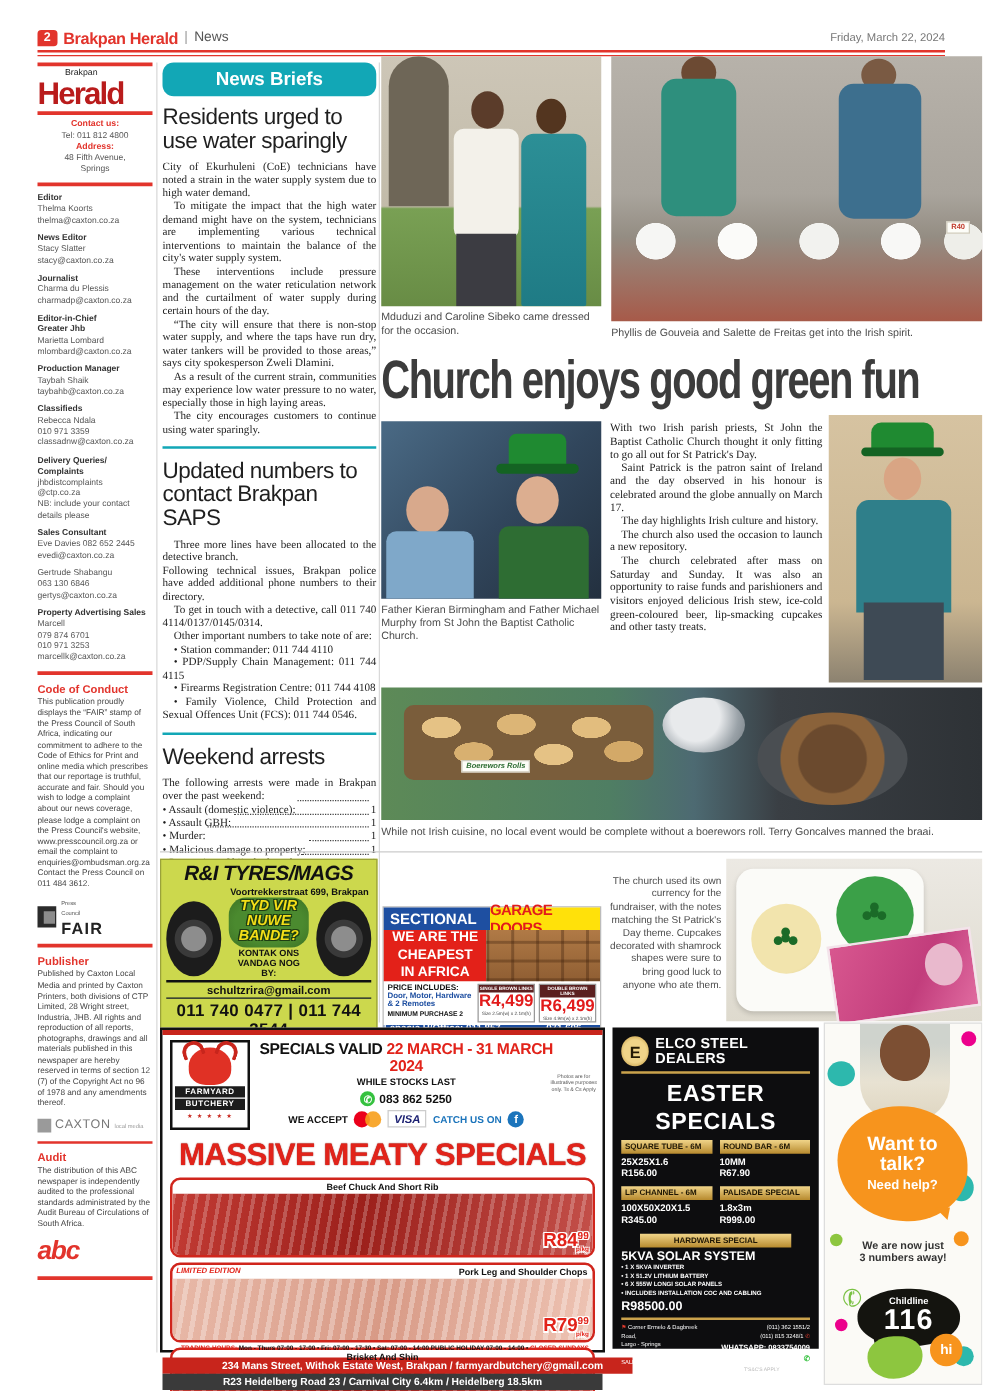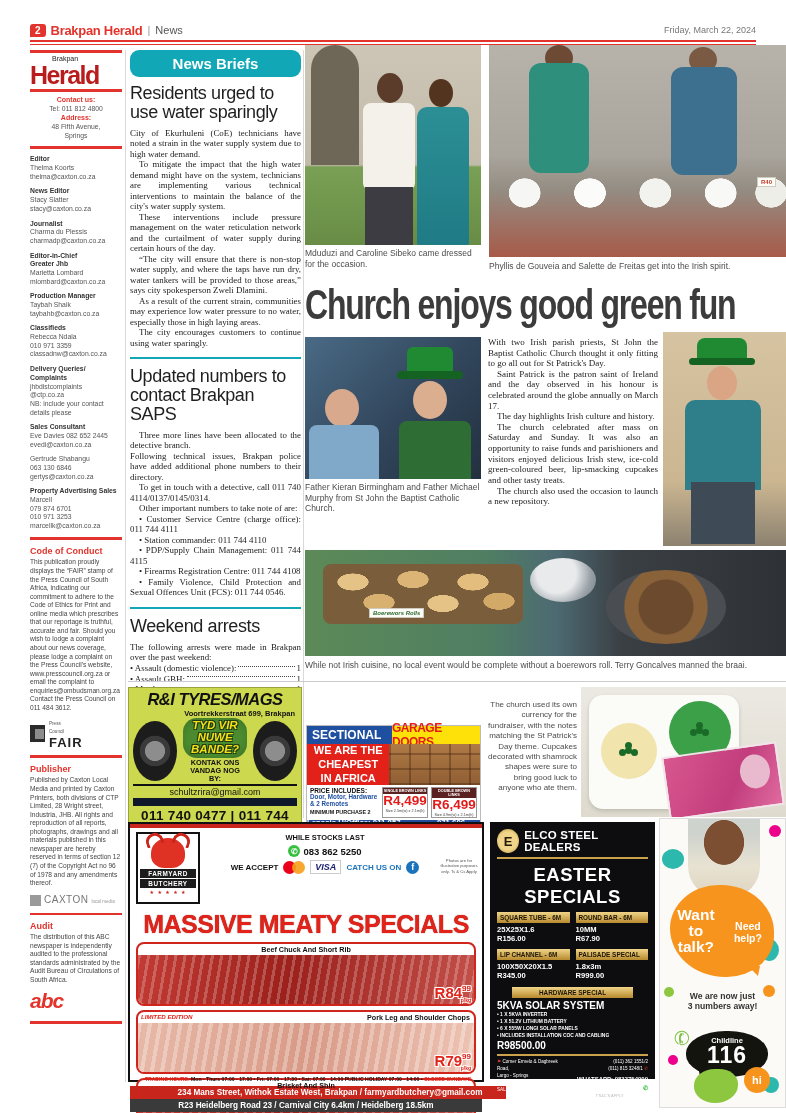--- a/index.html
+++ b/index.html
@@ -49,21 +49,21 @@
   .banner{background:#12a7b6;color:#fff;font-weight:bold;font-size:15px;text-align:center;
           padding:5px 0;border-radius:9px;margin-bottom:7px;}
   .nb-title{font-size:18px;font-weight:400;color:#1f1f1f;line-height:1.05;letter-spacing:-0.4px;margin:2px 0 6px;}
   .p{font-family:"Liberation Serif",serif;font-size:8.9px;line-height:1.18;color:#1c1c1c;
      text-align:justify;margin:0;}
   .p.ind{text-indent:9px;}
   .num{font-family:"Liberation Serif",serif;font-size:8.9px;line-height:1.18;color:#1c1c1c;text-align:justify;}
   .num::before{content:"• ";}
   .num{text-indent:9px;}
   .teal-div{height:2px;background:#12a7b6;margin:9px 0 8px;}
-  .arrest{display:flex;align-items:center;font-family:"Liberation Serif",serif;font-size:8.9px;color:#1c1c1c;line-height:1.2;}
+  .arrest{display:flex;align-items:flex-start;font-family:"Liberation Serif",serif;font-size:8.9px;color:#1c1c1c;line-height:1.2;}
   .arrest .lbl::before{content:"• ";}
   .arrest .dots{flex:1;border-bottom:1px dotted #444;margin:0 2px;transform:translateY(-2px);}
   
   
   .pl{position:absolute;overflow:hidden;}
   .cap{position:absolute;font-size:8.5px;line-height:1.25;color:#4c4c4c;}
   #photoA{background:linear-gradient(180deg,#cdc6b7 0%,#c2bba9 60%,#79a054 61%,#688c45 100%);}
   #photoA .arch{position:absolute;left:6px;top:0;width:48px;height:120px;background:#6e6657;border-radius:24px 24px 0 0;}
   #photoA .man-shirt{position:absolute;left:58px;top:58px;width:52px;height:88px;background:#f3f1ea;border-radius:8px;}
   #photoA .man-head{position:absolute;left:72px;top:28px;width:26px;height:30px;background:#5b3c2a;border-radius:50%;}
@@ -128,21 +128,21 @@
   .tyres{background:#ccd84d;border:1px solid #9aa23a;padding:3px 4px;box-sizing:border-box;}
   .ty-name{font-weight:bold;font-style:italic;font-size:16.5px;color:#111;text-align:center;letter-spacing:-0.5px;line-height:1;}
   .ty-addr{font-weight:bold;font-size:7.5px;color:#111;text-align:right;margin:1px 2px 2px 0;}
   .ty-mid{display:flex;align-items:center;justify-content:space-between;height:62px;}
   .tire{width:44px;height:60px;border-radius:50%;background:radial-gradient(circle,#8d8d8d 0 26%,#3a3a3a 28% 40%,#1c1c1c 42% 100%);}
   .ty-c{text-align:center;flex:1;}
   .ty-blurb{display:inline-block;background:radial-gradient(ellipse,#4b8a2f 60%,#3c7124 100%);border-radius:14px;padding:2px 8px;
     color:#f4df18;font-weight:bold;font-style:italic;font-size:11.5px;line-height:1.02;
     text-shadow:1px 1px 0 #1f3d12,-1px 1px 0 #1f3d12,1px -1px 0 #1f3d12,-1px -1px 0 #1f3d12;}
   .ty-cta{font-weight:bold;font-size:7.3px;color:#111;line-height:1.1;margin-top:1px;}
-  .ty-mail{font-weight:normal;font-size:9px;color:#111;text-align:center;border-top:2px solid #111;border-bottom:8px solid #0f172a;margin-top:2px;padding:1px 0;}
+  .ty-mail{font-weight:bold;font-size:9px;color:#111;text-align:center;border-top:2px solid #111;border-bottom:1px solid #0f172a;margin-top:2px;padding:1px 0;}
   .ty-tel{font-weight:bold;font-size:13.5px;color:#111;text-align:center;letter-spacing:0.3px;padding-top:2px;}
 
   
   .doors{background:#fff;border:1px solid #bbb;box-sizing:border-box;display:flex;flex-direction:column;}
   .kd-head{display:flex;height:18px;}
   .kd-sec{background:#1e4fa1;color:#fff;font-weight:bold;font-size:12px;flex:1;display:flex;align-items:center;padding-left:5px;}
   .kd-gar{background:#ffe10a;color:#e21b1b;font-weight:bold;font-size:12px;flex:1.1;display:flex;align-items:center;justify-content:center;letter-spacing:-0.5px;}
   .kd-mid{display:flex;height:52px;}
   .kd-claim{background:#e32119;color:#fff;font-weight:bold;font-size:11px;line-height:1.25;flex:1;display:flex;align-items:center;justify-content:center;text-align:center;}
   .kd-wood{flex:1.1;background:repeating-linear-gradient(90deg,rgba(60,30,10,0.35) 0 2px,transparent 2px 20px),
@@ -230,21 +230,21 @@
   .es-tcs{font-size:4px;color:#bbb;text-align:center;}
   .wa-g{color:#35c13f;}
 
   
   .childline{background:#fbfaf6;border:1px solid #ddd;box-sizing:border-box;overflow:hidden;}
   .dot{position:absolute;border-radius:50%;}
   .cl-photo{position:absolute;left:28px;top:0;width:72px;height:78px;border-radius:0 0 40% 40%;
      background:radial-gradient(34px 38px at 50% 30%,#7c4f33 0 58%,transparent 60%),
                 linear-gradient(180deg,#cfd3cd 0 20%,#e8e2d2 60%,#ded5c0 100%);}
   .cl-bubble{position:absolute;left:10px;top:66px;width:104px;height:92px;background:#f7941d;border-radius:48% 52% 46% 54%;
-     display:flex;flex-direction:row;align-items:center;justify-content:center;color:#fff;text-align:center;}
+     display:flex;flex-direction:column;align-items:center;justify-content:center;color:#fff;text-align:center;}
   .cl-bubble::after{content:"";position:absolute;right:14px;bottom:-9px;border:10px solid transparent;border-top-color:#f7941d;border-right-width:2px;}
   .cl-q1{font-weight:bold;font-size:15.5px;line-height:1.05;}
   .cl-q2{font-weight:bold;font-size:10.5px;margin-top:2px;}
   .cl-msg{position:absolute;left:0;top:172px;width:100%;text-align:center;font-weight:bold;font-size:8.6px;color:#333;}
   .cl-phone{position:absolute;left:14px;top:208px;font-size:19px;color:#7ac143;transform:rotate(-20deg);}
   .cl-black{position:absolute;left:26px;top:212px;width:82px;height:46px;background:#14140f;border-radius:48%;color:#fff;text-align:center;}
   .cl-black::after{content:"";position:absolute;left:12px;bottom:-8px;border:9px solid transparent;border-top-color:#14140f;border-left-width:2px;}
   .cl-brand{font-weight:bold;font-size:7.5px;margin-top:5px;}
   .cl-num{font-weight:bold;font-size:23px;line-height:0.95;letter-spacing:1px;}
   .cl-hi{position:absolute;left:84px;top:248px;width:26px;height:26px;border-radius:50%;background:#f7941d;color:#fff;font-weight:bold;font-size:11px;display:flex;align-items:center;justify-content:center;}
@@ -383,21 +383,20 @@
     <p class="p ind">As a result of the current strain, communities may experience low water pressure to no water, especially those in high laying areas.</p>
     <p class="p ind">The city encourages customers to continue using water sparingly.</p>
 
     <div class="teal-div"></div>
 
     <h2 class="nb-title">Updated numbers to contact Brakpan SAPS</h2>
     <p class="p ind">Three more lines have been allocated to the detective branch.</p>
     <p class="p">Following technical issues, Brakpan police have added additional phone numbers to their directory.</p>
     <p class="p ind">To get in touch with a detective, call 011 740 4114/0137/0145/0314.</p>
     <p class="p ind">Other important numbers to take note of are:</p>
-    <div class="num">Customer Service Centre (charge office): 011 744 4111</div>
     <div class="num">Station commander: 011 744 4110</div>
     <div class="num">PDP/Supply Chain Management: 011 744 4115</div>
     <div class="num">Firearms Registration Centre: 011 744 4108</div>
     <div class="num">Family Violence, Child Protection and Sexual Offences Unit (FCS): 011 744 0546.</div>
 
     <div class="teal-div"></div>
 
     <h2 class="nb-title">Weekend arrests</h2>
     <p class="p">The following arrests were made in Brakpan over the past weekend:</p>
     <div class="arrest">
@@ -468,22 +467,22 @@
       <div class="brim2"></div>
     <div class="f2"></div>
       <div class="s2"></div>
   </div>
   <div class="cap" style="left:305px;top:482px;width:176px;">Father Kieran Birmingham and Father Michael Murphy from St John the Baptist Catholic Church.</div>
 
   <div class="abs story" style="left:488px;top:337px;width:170px;">
     <p class="p">With two Irish parish priests, St John the Baptist Catholic Church thought it only fitting to go all out for St Patrick's Day.</p>
     <p class="p ind">Saint Patrick is the patron saint of Ireland and the day observed in his honour is celebrated around the globe annually on March 17.</p>
     <p class="p ind">The day highlights Irish culture and history.</p>
+    <p class="p ind">The church also used the occasion to launch a new repository.</p>
     <p class="p ind">The church celebrated after mass on Saturday and Sunday. It was also an opportunity to raise funds and parishioners and visitors enjoyed delicious Irish stew, ice-cold green-coloured beer, lip-smacking cupcakes and other tasty treats.</p>
-    <p class="p ind">The church also used the occasion to launch a new repository.</p>
   </div>
 
   <div class="pl" id="photoD" style="left:663px;top:332px;width:123px;height:214px;">
     <div class="hatD"></div>
       <div class="brimD"></div>
     <div class="fD"></div>
       <div class="sD"></div>
       <div class="aD"></div>
   </div>
 
@@ -567,20 +566,22 @@
 
   <div class="abs butchery" style="left:128px;top:822px;width:356px;height:260px;">
     <div class="fb-topstrip"></div>
     <div class="fb-logo">
       <div class="fb-bull"></div>
       <div class="fb-ln">FARMYARD</div>
       <div class="fb-ln">BUTCHERY</div>
       <div class="fb-stars">★ ★ ★ ★ ★</div>
     </div>
     <div class="fb-head">
+      <div class="fb-valid"><span>SPECIALS VALID</span>
+        <span class="dates">22 MARCH - 31 MARCH 2024</span></div>
       <div class="fb-stocks">WHILE STOCKS LAST</div>
       <div class="fb-order">
         <span class="wa-dot" style="width:12px;height:12px;font-size:8px;">✆</span>
         <span class="phone">083 862 5250</span>
       </div>
       <div class="fb-accept">
         <span>WE ACCEPT</span>
         <span class="mc"></span>
         <span class="visa">VISA</span>
         <span class="fb-catch">CATCH US ON</span>

